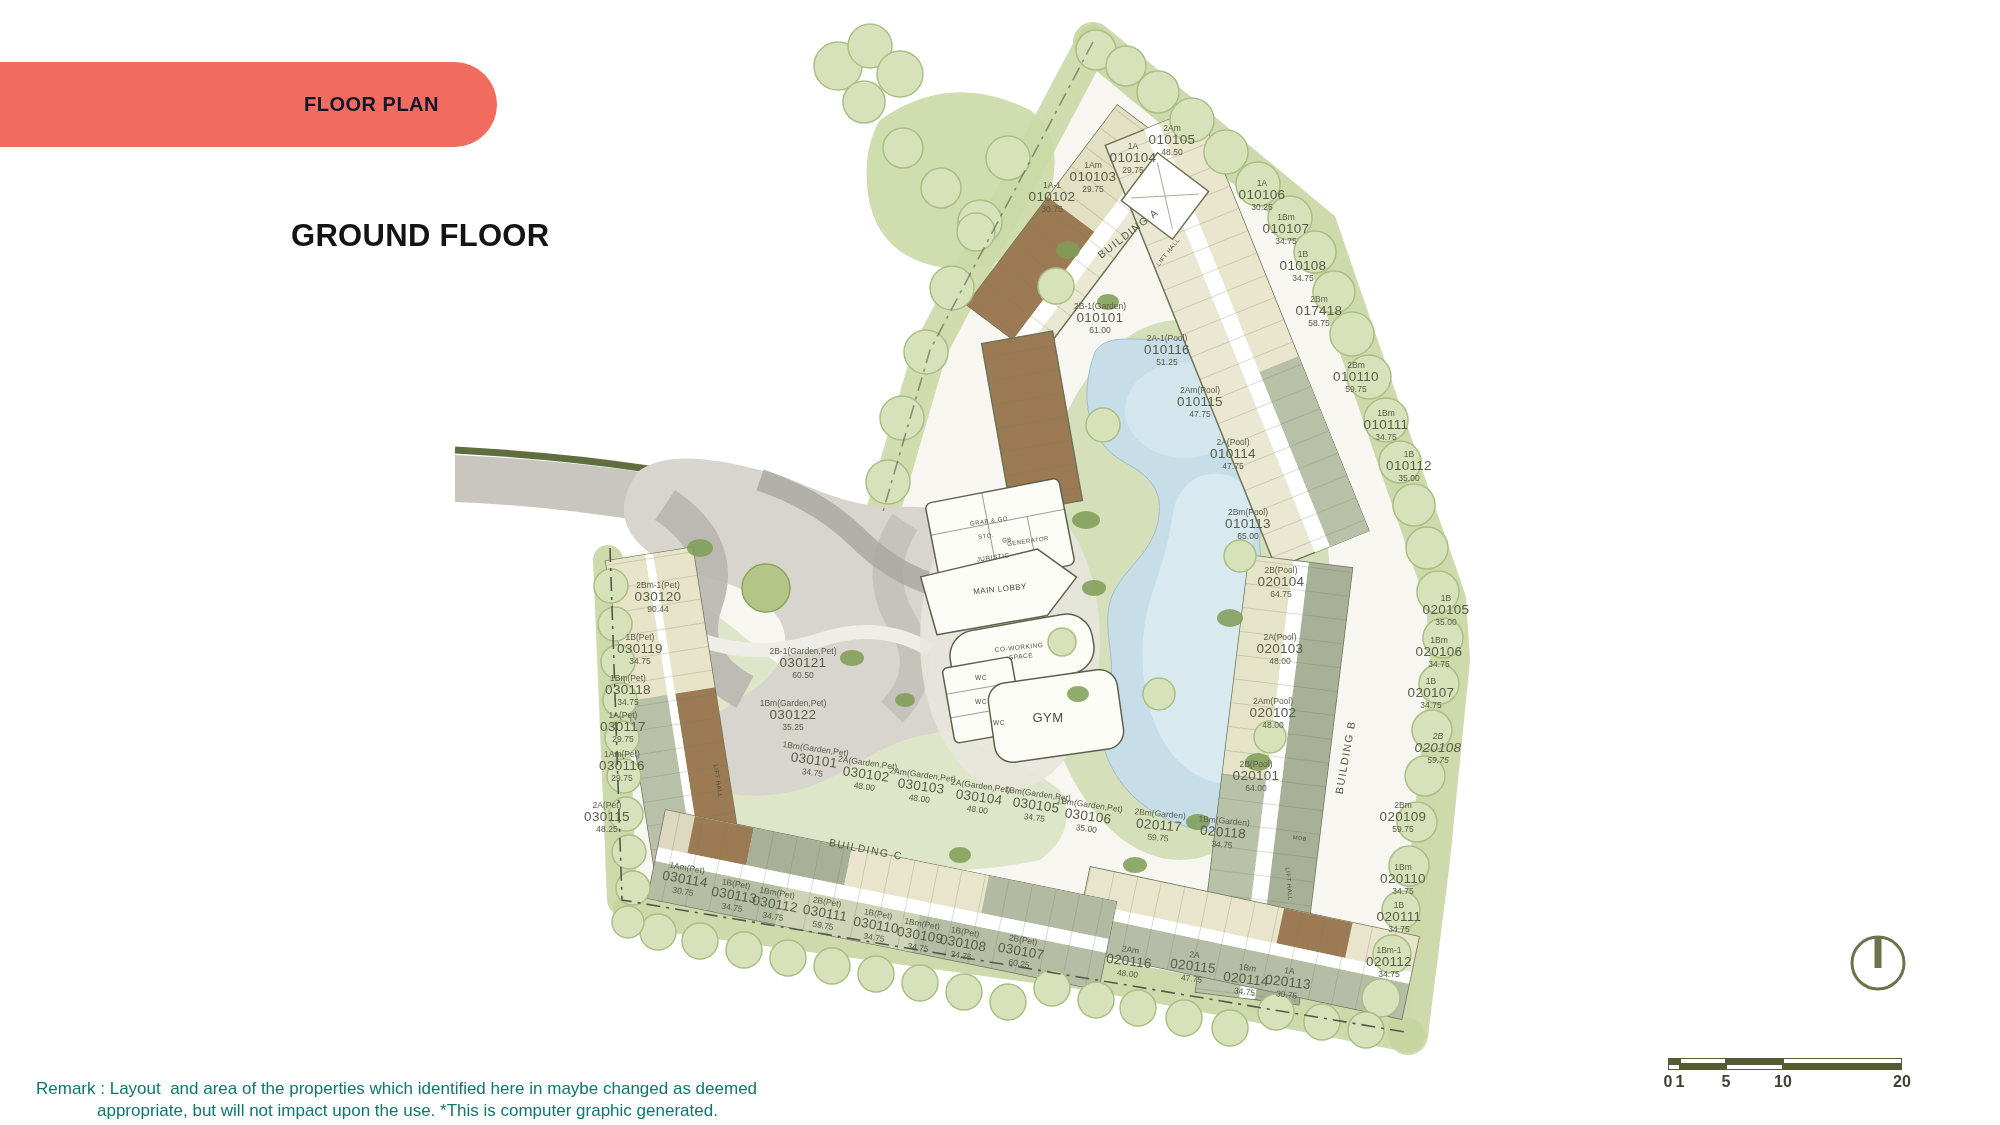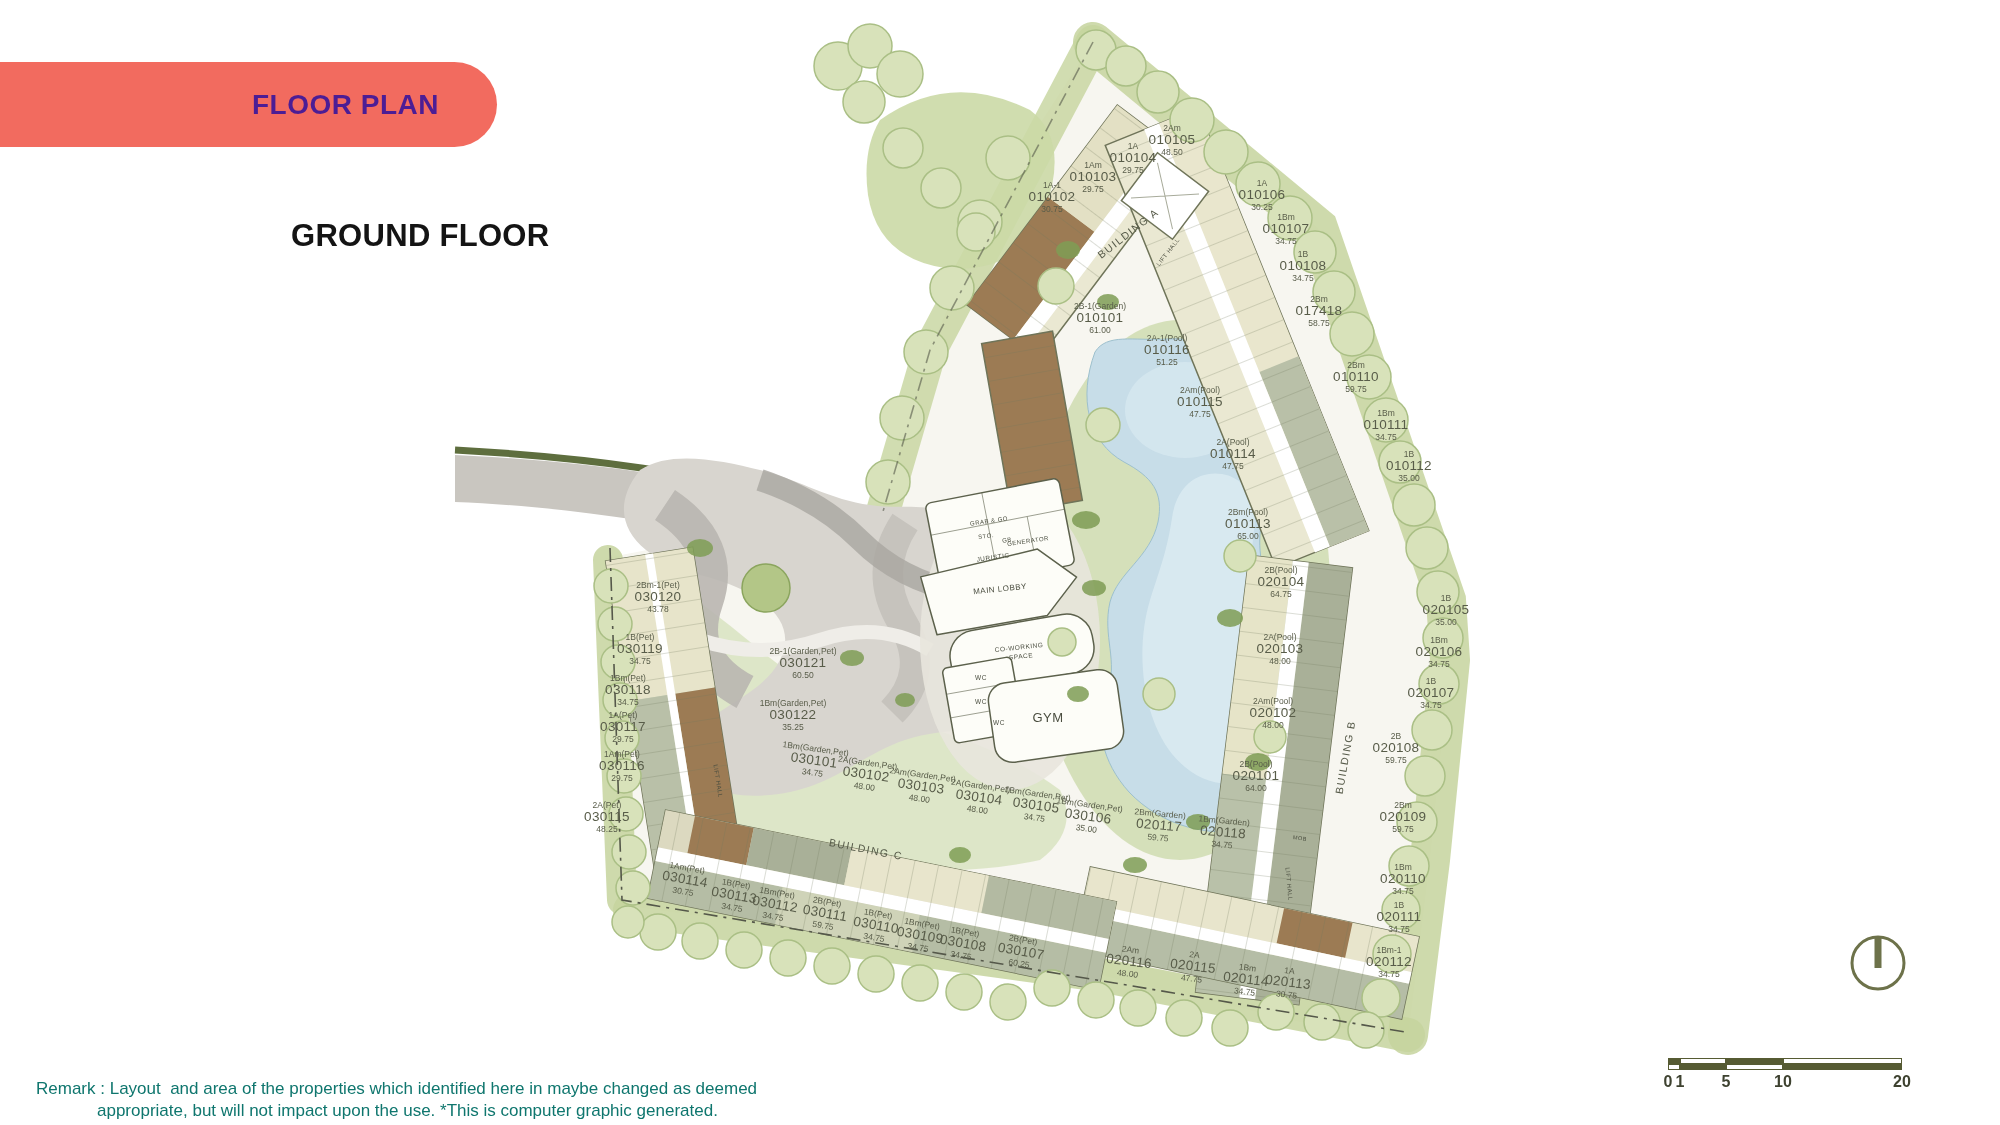--- a/index.html
+++ b/index.html
@@ -1,21 +1,21 @@
 <!DOCTYPE html>
 <html><head>
 <meta charset="utf-8">
 <style>
   html,body{margin:0;padding:0;background:#ffffff;}
   .canvas{position:relative;width:2000px;height:1125px;background:#ffffff;overflow:hidden;
           font-family:"Liberation Sans",sans-serif;}
   .banner{position:absolute;left:0;top:62px;width:497px;height:85px;background:#f26b5f;
           border-radius:0 44px 44px 0;display:flex;align-items:center;justify-content:flex-end;
           padding-right:58px;box-sizing:border-box;}
-  .banner span{color:#4c1d95;font-size:28px;font-weight:bold;letter-spacing:.5px;}
+  .banner span{color:#0f172a;font-size:20px;font-weight:bold;letter-spacing:.5px;}
   .page-title{position:absolute;left:258px;top:218px;font-size:31px;font-weight:bold;color:#141414;letter-spacing:.3px;margin-left:33px;}
   .map-svg{position:absolute;left:0;top:0;}
   .labels{position:absolute;left:0;top:0;width:2000px;height:1125px;pointer-events:none;}
   .unit-label{position:absolute;transform:translate(-50%,-50%) rotate(var(--r,0deg));
           text-align:center;color:#585c49;line-height:1.08;white-space:nowrap;}
   .unit-label .u-type{display:block;font-size:8.5px;}
   .unit-label .u-no{display:block;font-size:13.5px;letter-spacing:.3px;}
   .unit-label .u-area{display:block;font-size:8.5px;}
   .fac-label{position:absolute;transform:translate(-50%,-50%) rotate(var(--r,0deg));
           color:#4b4e40;white-space:nowrap;letter-spacing:.5px;}
@@ -395,21 +395,21 @@
       <div class="unit-label" style="left: 1439px; top: 652px; --r: 0deg;">
         <span class="u-type">1Bm</span>
         <span class="u-no">020106</span>
         <span class="u-area">34.75</span>
       </div>
       <div class="unit-label" style="left: 1431px; top: 693px; --r: 0deg;">
         <span class="u-type">1B</span>
         <span class="u-no">020107</span>
         <span class="u-area">34.75</span>
       </div>
-      <div class="unit-label" style="left: 1396px; top: 748px; --r: 0deg;">
+      <div class="unit-label" style="left: 1438px; top: 748px; font-style: italic; --r: 0deg;">
         <span class="u-type">2B</span>
         <span class="u-no">020108</span>
         <span class="u-area">59.75</span>
       </div>
       <div class="unit-label" style="left: 1403px; top: 817px; --r: 0deg;">
         <span class="u-type">2Bm</span>
         <span class="u-no">020109</span>
         <span class="u-area">59.75</span>
       </div>
       <div class="unit-label" style="left: 1403px; top: 879px; --r: 0deg;">
@@ -548,21 +548,21 @@
         <span class="u-area">34.75</span>
       </div>
       <div class="unit-label" style="left: 640px; top: 649px; --r: 0deg;">
         <span class="u-type">1B(Pet)</span>
         <span class="u-no">030119</span>
         <span class="u-area">34.75</span>
       </div>
       <div class="unit-label" style="left: 658px; top: 597px; --r: 0deg;">
         <span class="u-type">2Bm-1(Pet)</span>
         <span class="u-no">030120</span>
-        <span class="u-area">43.78</span>
+        <span class="u-area">90.44</span>
       </div>
       <div class="unit-label" style="left: 803px; top: 663px; --r: 0deg;">
         <span class="u-type">2B-1(Garden,Pet)</span>
         <span class="u-no">030121</span>
         <span class="u-area">60.50</span>
       </div>
       <div class="unit-label" style="left: 793px; top: 715px; --r: 0deg;">
         <span class="u-type">1Bm(Garden,Pet)</span>
         <span class="u-no">030122</span>
         <span class="u-area">35.25</span>

